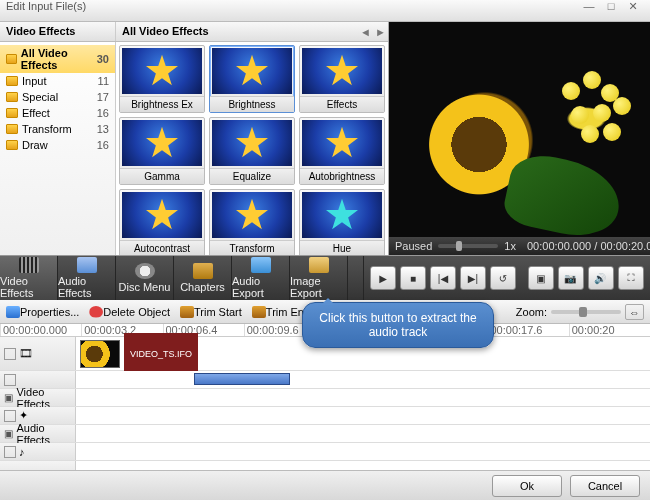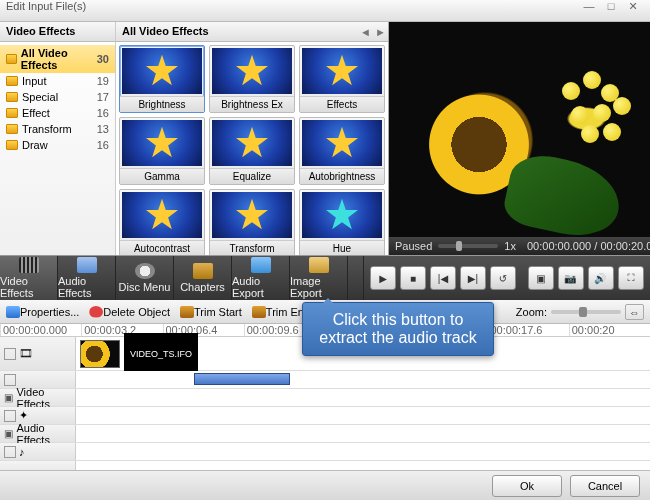--- a/index.html
+++ b/index.html
@@ -63,23 +63,23 @@
 .timeline { flex: 1; display: flex; flex-direction: column; background: #f2f2f2; overflow: hidden; }
 .ruler { height: 16px; background: #fff; display: flex; font-size: 9px; color: #666; border-bottom: 1px solid #ccc; position: relative; }
 .tick { flex: 1; border-left: 1px solid #ddd; padding-left: 2px; }
 .track { display: flex; border-bottom: 1px solid #ddd; min-height: 18px; }
 .track.tall { min-height: 34px; }
 .thead { width: 76px; background: linear-gradient(#f4f4f4,#e4e4e4); border-right: 1px solid #ccc; display: flex; align-items: center; padding: 0 4px; gap: 3px; font-size: 9px; }
 .thead .tic { width: 12px; height: 12px; border: 1px solid #999; }
 .tbody { flex: 1; position: relative; background: #fff; }
 .clip-video { position: absolute; left: 4px; top: 2px; height: 30px; display: flex; align-items: center; gap: 4px; }
 .clip-thumb { width: 40px; height: 28px; border: 1px solid #666; background: radial-gradient(circle at 35% 50%, #5a3a0a 0 30%, #f4c21a 30% 55%, #0a0a0a 56%); }
-.clip-label { background: #000000; color: #fff; padding: 16px 6px; font-size: 9px; }
+.clip-label { background: #7f1d1d; color: #fff; padding: 16px 6px; font-size: 9px; }
 .clip-audio { position: absolute; left: 118px; top: 2px; width: 96px; height: 12px; background: linear-gradient(#7fa8e8,#4a78c8); border: 1px solid #2a4a88; }
-.callout { position: absolute; left: 302px; top: 302px; width: 192px; background: linear-gradient(#5a8fd0,#3a6fb4); color: #fff; border: 1px solid #2a5a9a; border-radius: 3px; padding: 8px 6px; text-align: center; font-size: 16px; box-shadow: 0 2px 6px rgba(0,0,0,0.4); z-index: 50; }
+.callout { position: absolute; left: 302px; top: 302px; width: 192px; background: linear-gradient(#5a8fd0,#3a6fb4); color: #fff; border: 1px solid #2a5a9a; border-radius: 13px; padding: 8px 6px; text-align: center; font-size: 12px; box-shadow: 0 2px 6px rgba(0,0,0,0.4); z-index: 50; }
 .callout::before { content:''; position: absolute; top: -12px; left: 18px; border: 7px solid transparent; border-bottom-color: #5a8fd0; }
 .footer { height: 30px; background: linear-gradient(#f0f0f0,#d8d8d8); border-top: 1px solid #bbb; display: flex; align-items: center; justify-content: flex-end; padding: 0 10px; gap: 8px; }
 .fbtn { width: 70px; height: 22px; background: linear-gradient(#fff,#dedede); border: 1px solid #999; border-radius: 3px; cursor: pointer; }
 .expand { width: 10px; font-size: 10px; color: #555; }
 </style>
 </head>
 <body>
 
 <div class="titlebar">
   <span class="title">Edit Input File(s)</span>
@@ -101,21 +101,21 @@
     <div class="tree-and-grid">
       <div class="tree" id="tree">
           <div class="tree-row sel">
             <span class="folder-icon"></span>
             <span>All Video Effects</span>
             <span class="cnt">30</span>
           </div>
           <div class="tree-row">
             <span class="folder-icon"></span>
             <span>Input</span>
-            <span class="cnt">19</span>
+            <span class="cnt">11</span>
           </div>
           <div class="tree-row">
             <span class="folder-icon"></span>
             <span>Special</span>
             <span class="cnt">17</span>
           </div>
           <div class="tree-row">
             <span class="folder-icon"></span>
             <span>Effect</span>
             <span class="cnt">16</span>
@@ -125,31 +125,31 @@
             <span>Transform</span>
             <span class="cnt">13</span>
           </div>
           <div class="tree-row">
             <span class="folder-icon"></span>
             <span>Draw</span>
             <span class="cnt">16</span>
           </div>
         </div>
       <div class="grid" id="grid">
+          <div class="cell">
+            <div class="thumb">
+              <div class="star"></div>
+            </div>
+            <div class="lbl">Brightness Ex</div>
+          </div>
           <div class="cell sel">
             <div class="thumb">
               <div class="star"></div>
             </div>
             <div class="lbl">Brightness</div>
-          </div>
-          <div class="cell">
-            <div class="thumb">
-              <div class="star"></div>
-            </div>
-            <div class="lbl">Brightness Ex</div>
           </div>
           <div class="cell">
             <div class="thumb">
               <div class="star"></div>
             </div>
             <div class="lbl">Effects</div>
           </div>
           <div class="cell">
             <div class="thumb">
               <div class="star"></div>

